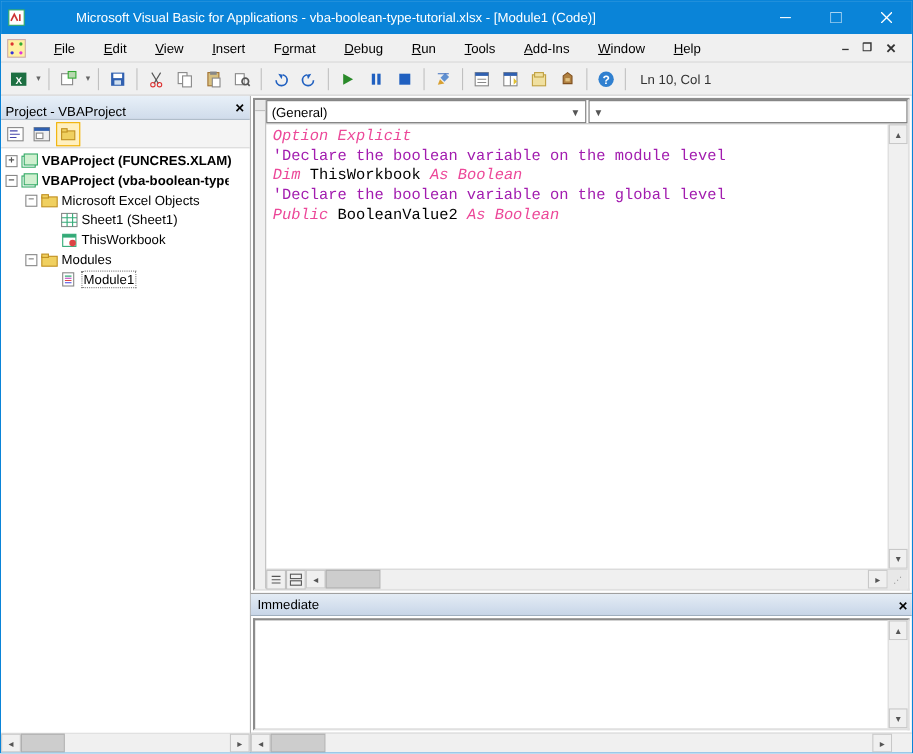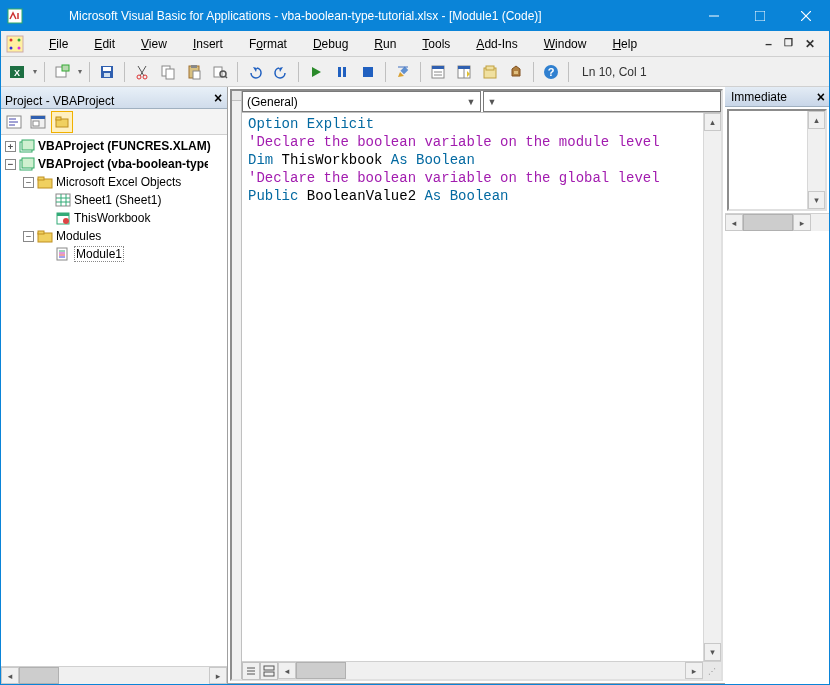--- a/index.html
+++ b/index.html
@@ -41,34 +41,34 @@
 .tree-row .exp { width: 11px; height: 11px; border: 1px solid #888; font-size: 9px; line-height: 9px; text-align: center; margin-right: 3px; font-family: monospace; color: #555; background: #fff; }
 .tree-row .noexp { width: 11px; margin-right: 3px; }
 .tree-row .ticon2 { width: 16px; height: 14px; margin-right: 3px; flex-shrink: 0; }
 .tree-row .indent1 { width: 18px; }
 .tree-row .indent2 { width: 36px; }
 .left-scroll { height: 18px; border-top: 1px solid #d0d0d0; background: #f0f0f0; display: flex; }
 .sc-btn { width: 18px; background: #f0f0f0; border: 1px solid #c8c8c8; display: flex; align-items: center; justify-content: center; font-size: 9px; color: #555; }
 .sc-thumb { width: 40px; background: #cdcdcd; border: 1px solid #b0b0b0; }
 .sc-track { flex: 1; background: #f0f0f0; }
 
-.right { flex: 1; display: flex; flex-direction: row; }
+.right { flex: 1; display: flex; flex-direction: column; }
 .code-pane { flex: 1; display: flex; flex-direction: column; border-bottom: 1px solid #a0a0a0; position: relative; }
 .code-pane-inner { flex: 1; display: flex; position: relative; margin: 2px; border: 2px inset #e0e0e0; background: #fff; }
 .split-bar { width: 10px; background: #f0f0f0; border-right: 1px solid #c0c0c0; display: flex; flex-direction: column; }
 .split-box { height: 10px; border-bottom: 1px solid #c0c0c0; background: #e8e8e8; }
 .code-area { flex: 1; display: flex; flex-direction: column; }
 .dd-row { height: 22px; display: flex; border-bottom: 1px solid #c0c0c0; }
 .dd { flex: 1; border: 1px solid #7a7a7a; background: #fff; display: flex; align-items: center; padding: 0 4px; font-size: 12px; margin: 0; }
 .dd:first-child { margin-right: 2px; }
 .dd .ddlabel { flex: 1; }
 .dd .ddar { font-size: 9px; color: #555; }
 .dd.bold .ddlabel { font-weight: bold; }
 .editor { flex: 1; font-family: Consolas, "Courier New", monospace; font-size: 14px; padding: 2px 6px; line-height: 18px; white-space: pre; overflow: hidden; position: relative; }
-.kw { color: #0369a1; }
+.kw { color: #ec4899; font-style: italic; }
 .cm { color: #a21caf; }
 .bottom-bar { height: 18px; display: flex; background: #f0f0f0; border-top: 1px solid #d0d0d0; }
 .view-btn { width: 18px; height: 18px; border: 1px solid #c0c0c0; background: #f0f0f0; display: flex; align-items: center; justify-content: center; font-size: 10px; }
 .hscroll { flex: 1; display: flex; }
 .vscroll { width: 18px; display: flex; flex-direction: column; background: #f0f0f0; border-left: 1px solid #d8d8d8; }
 .vscroll .sc-btn { height: 18px; width: auto; }
 .vscroll .sc-track { flex: 1; }
 .editor-wrap { flex: 1; display: flex; }
 .immediate { height: 144px; display: flex; flex-direction: column; }
 .imm-head { height: 20px; background: linear-gradient(#e4ecf5,#c8d6e8); display: flex; align-items: center; padding-left: 6px; font-size: 12px; border-bottom: 1px solid #a0b0c0; }

